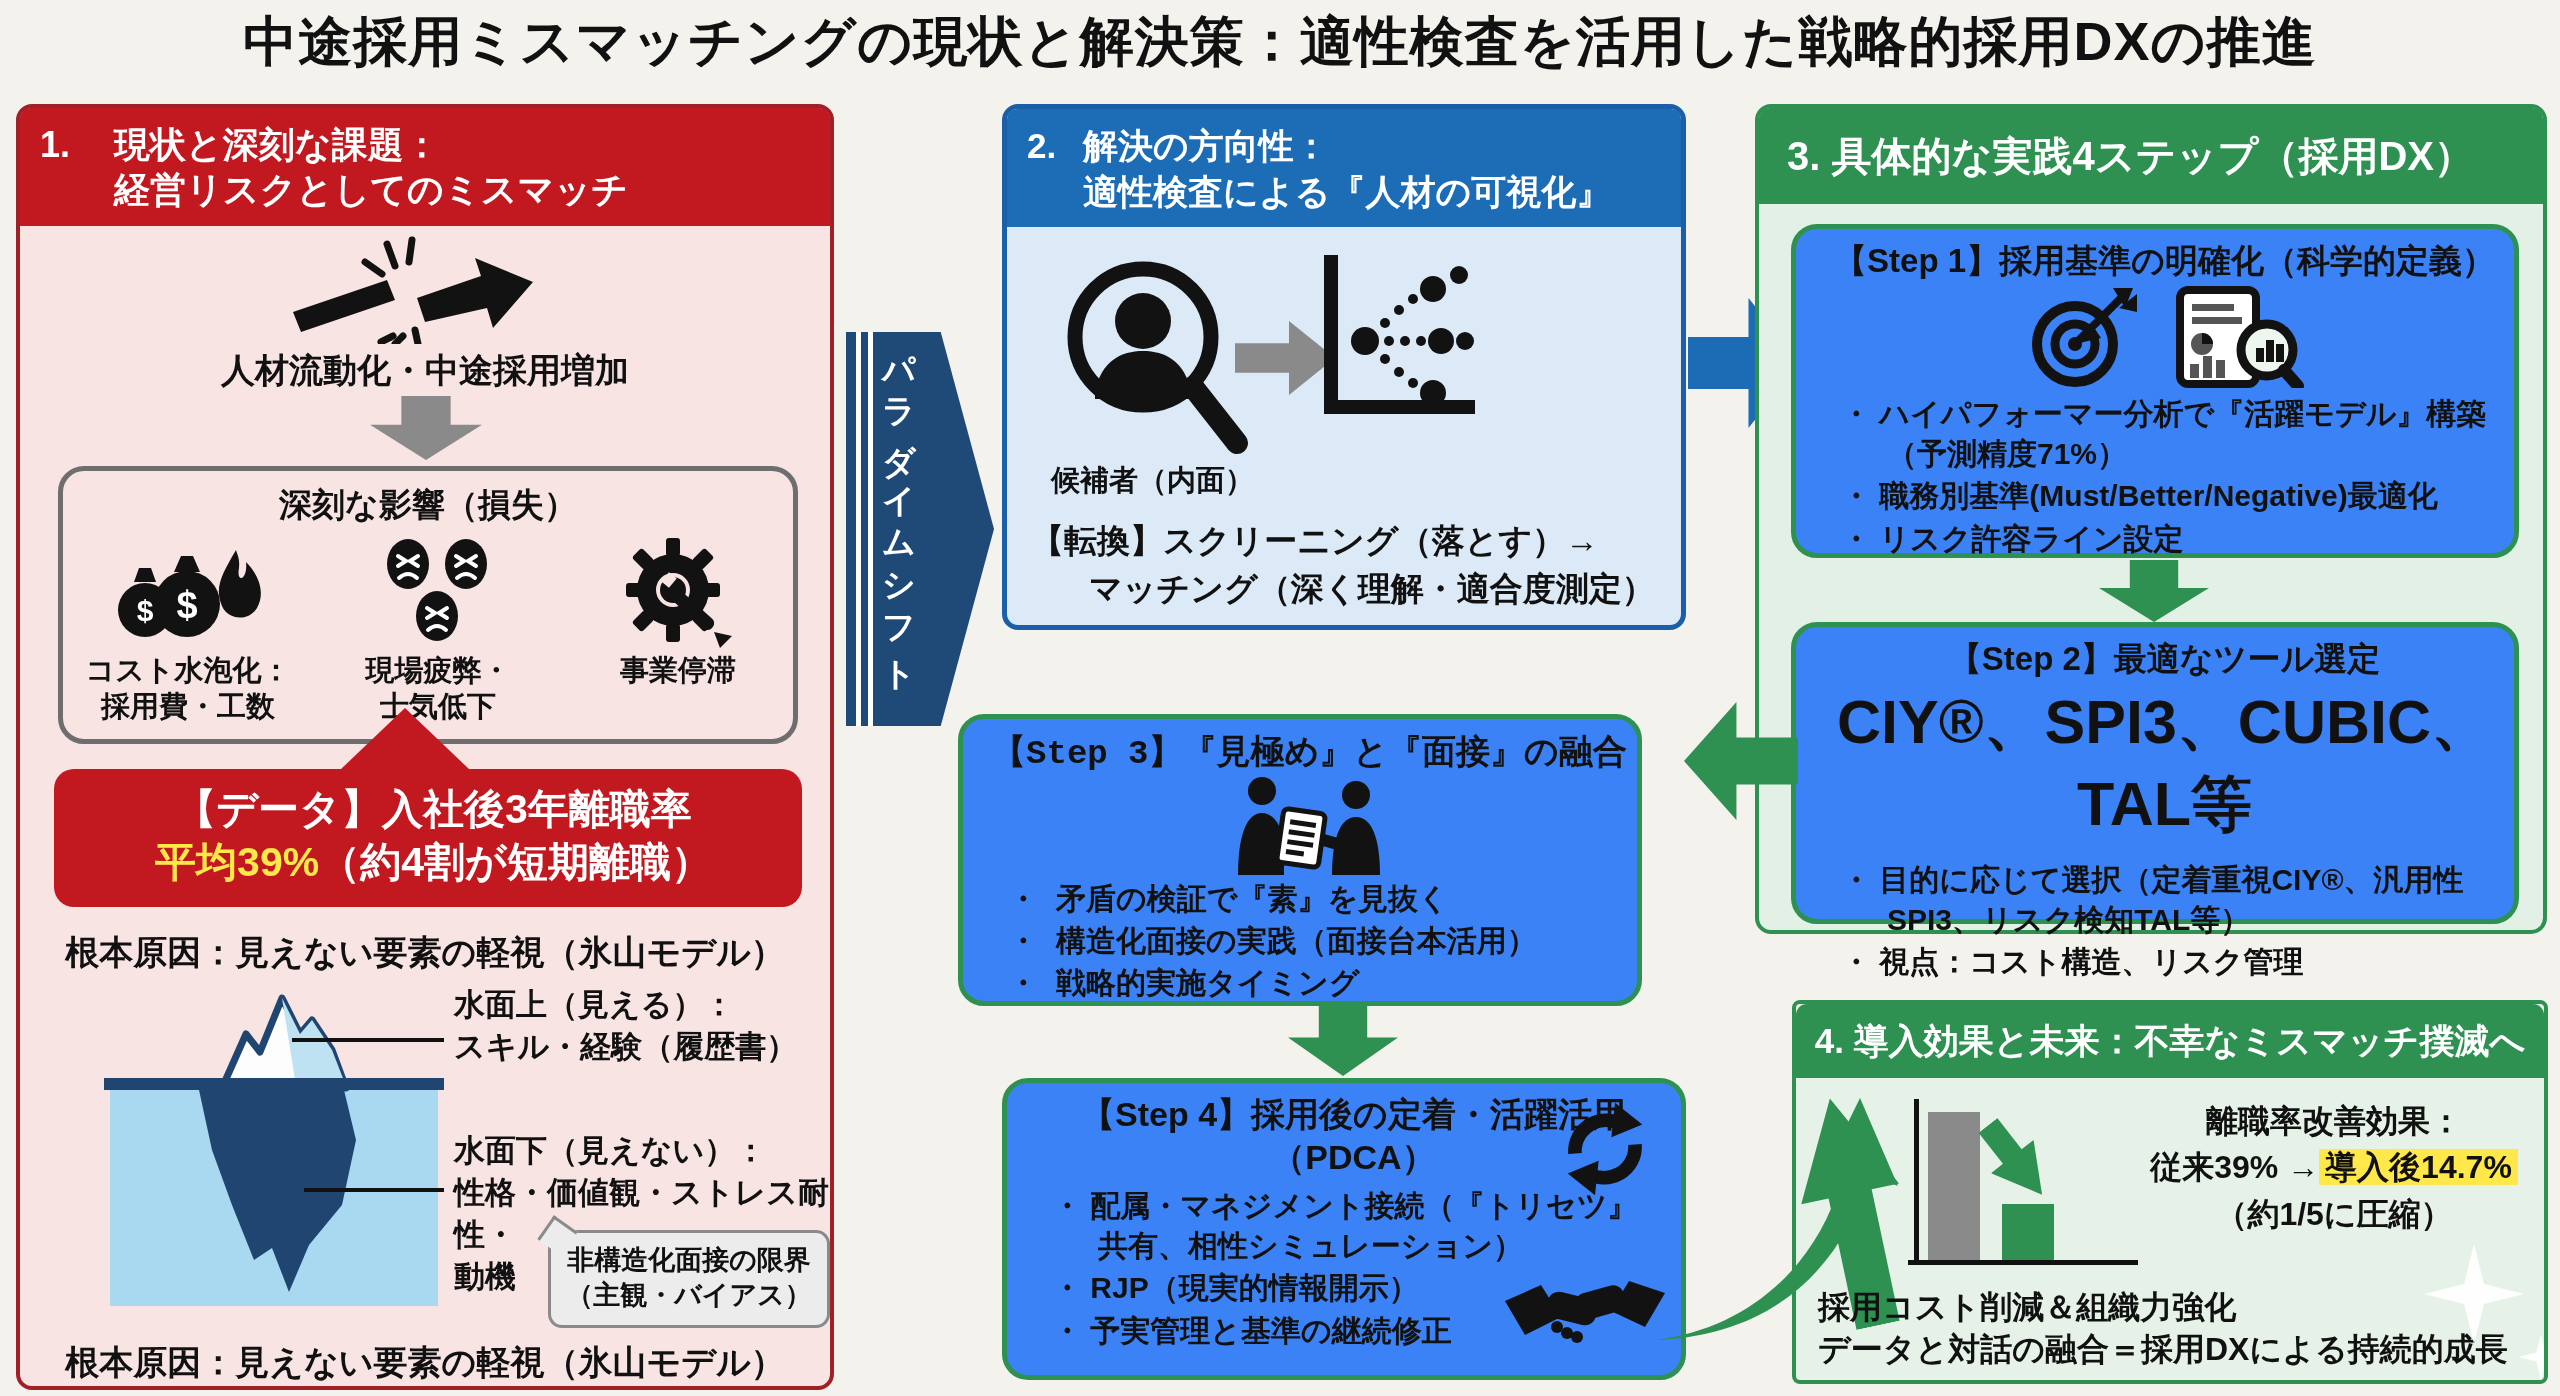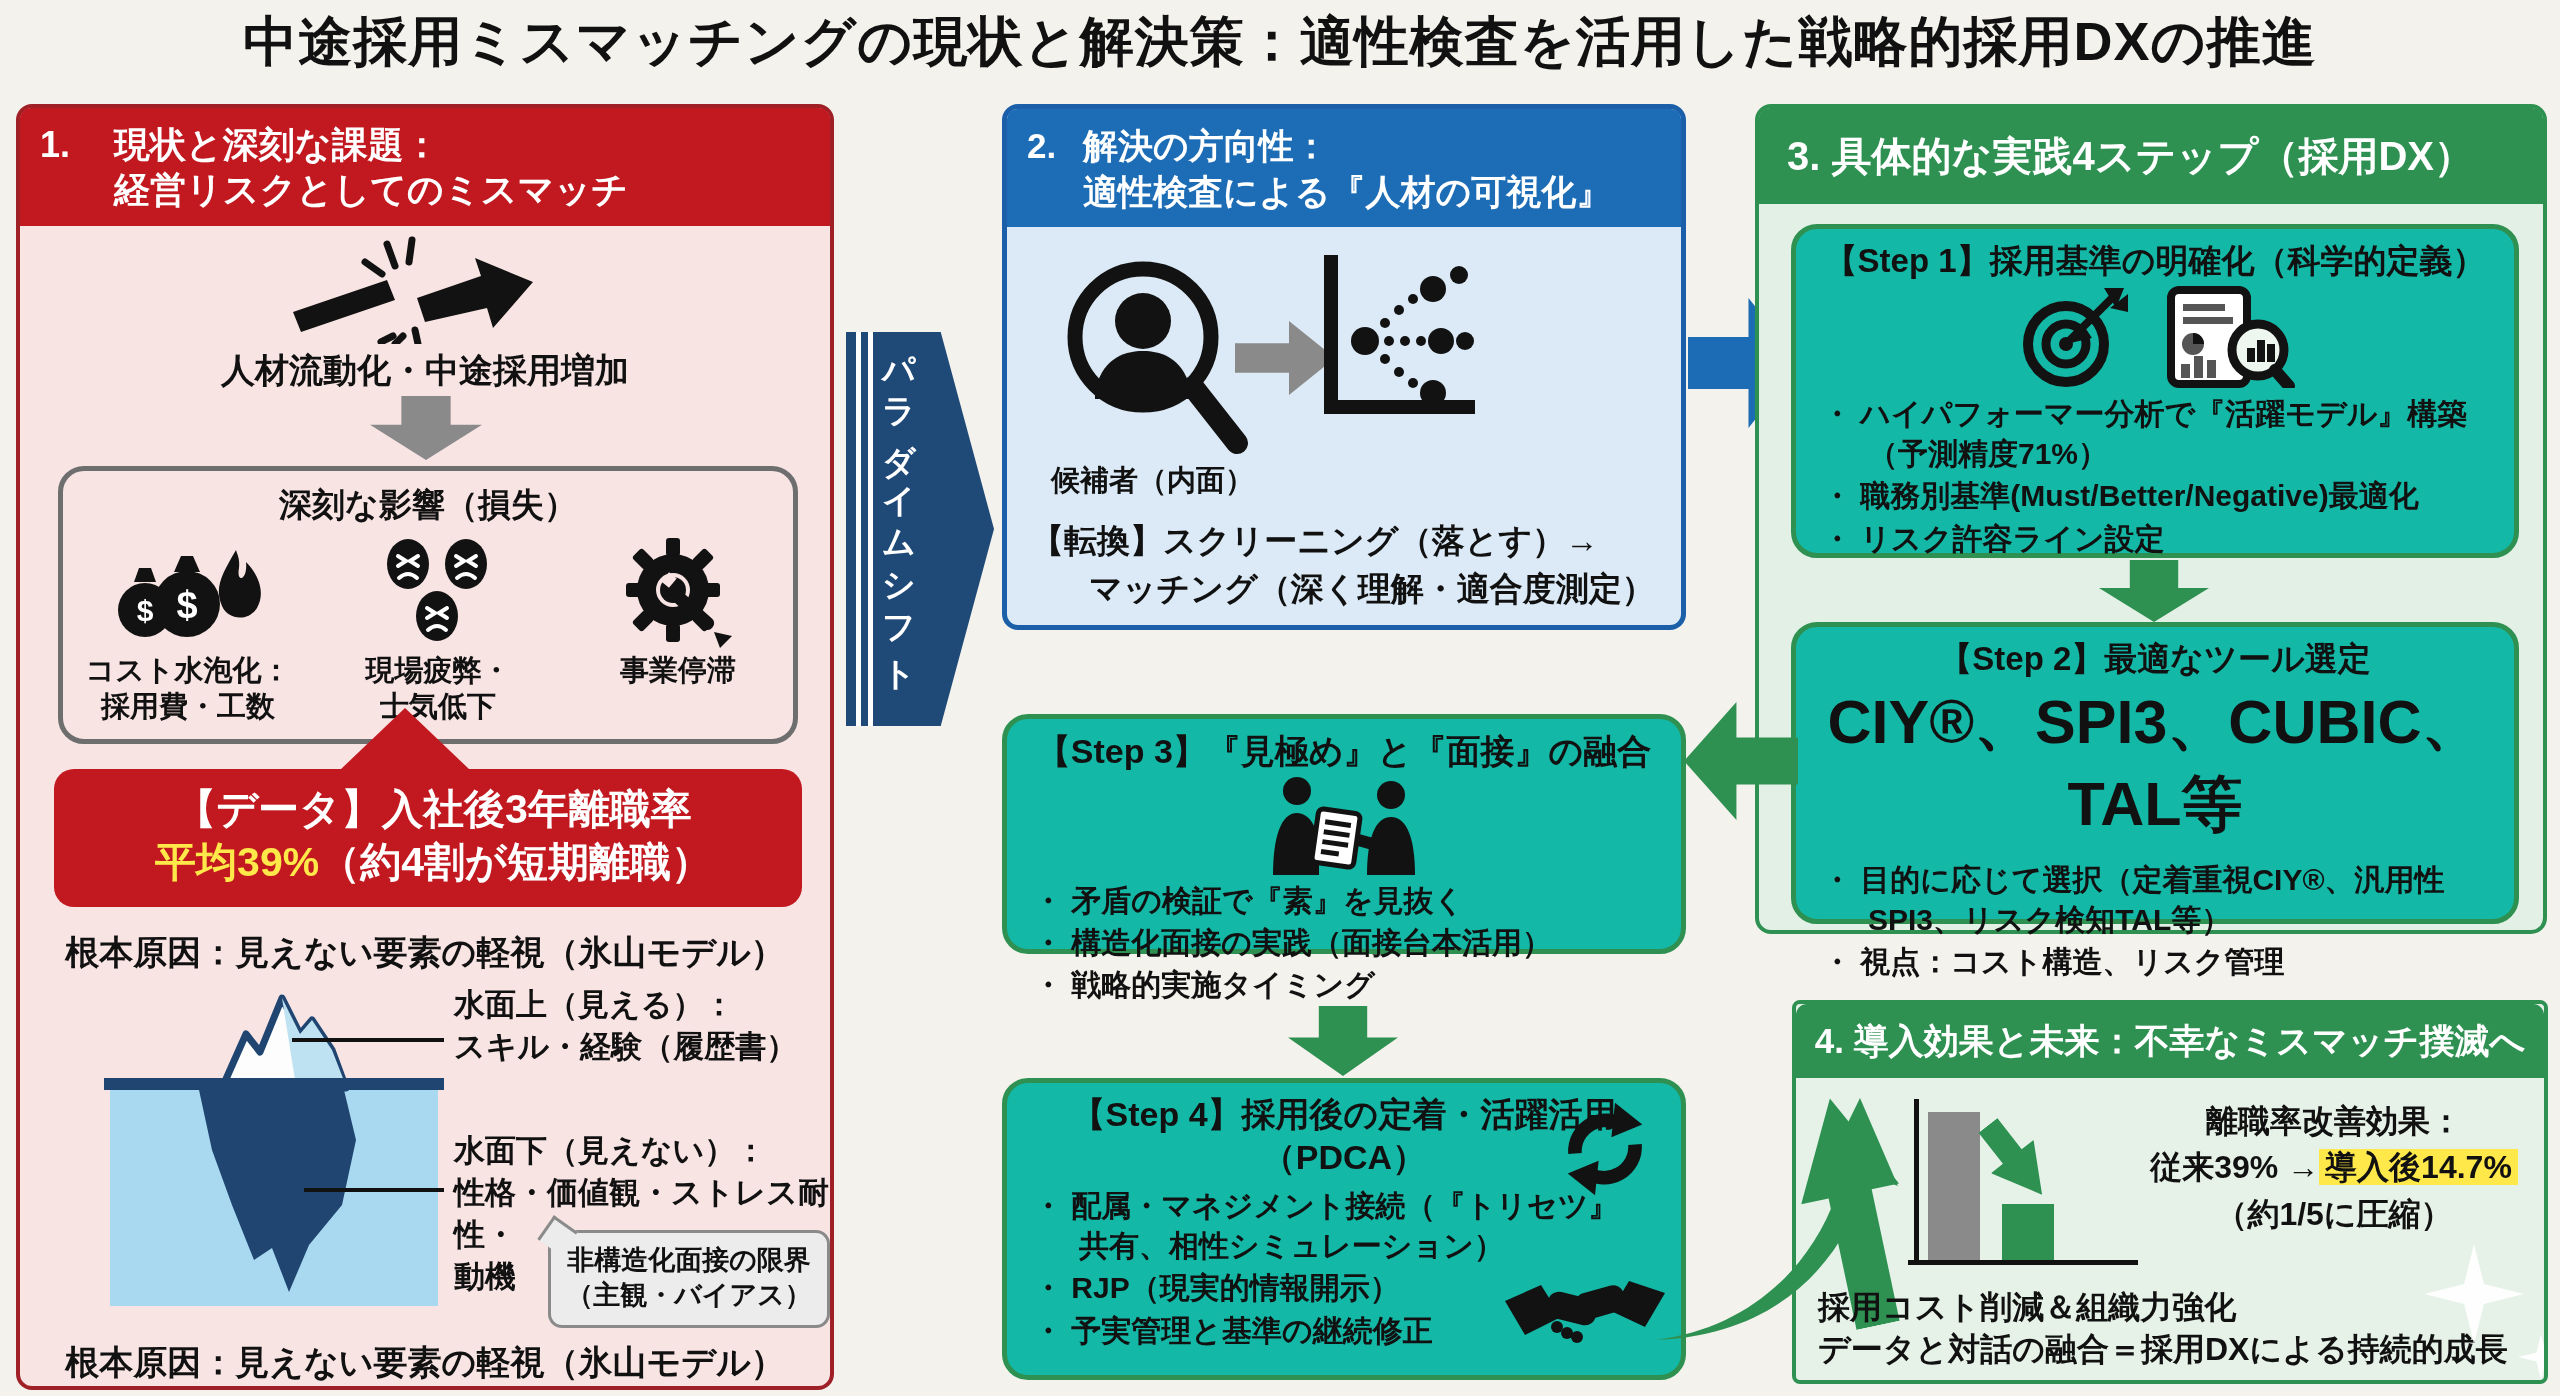--- a/index.html
+++ b/index.html
@@ -12,21 +12,21 @@
   .panel{position:absolute;border-style:solid;box-sizing:border-box;}
   .panel-hdr{color:#fff;font-weight:700;box-sizing:border-box;}
   #panel1{left:16px;top:104px;width:818px;height:1286px;background:#F9E4E4;border:4px solid #9F2026;border-radius:16px;}
   #panel1-hdr{background:#C2181F;border-radius:11px 11px 0 0;height:118px;display:flex;padding:14px 10px 0 20px;font-size:36px;line-height:1.25;}
   #panel2{left:1002px;top:104px;width:684px;height:526px;background:#DBEAF6;border:5px solid #1A5FA8;border-radius:16px;}
   #panel2-hdr{background:#1C6DB6;border-radius:10px 10px 0 0;height:118px;display:flex;padding:14px 10px 0 20px;font-size:35px;line-height:1.3;}
   #panel3{left:1755px;top:104px;width:792px;height:830px;background:#E3F0E5;border:4px solid #2E9152;border-radius:16px;}
   #panel3-hdr{background:#2E9152;border-radius:11px 11px 0 0;height:96px;font-size:40px;display:flex;align-items:center;padding-left:28px;}
   #panel4{left:1792px;top:1000px;width:756px;height:384px;background:#E6F2E8;border:4px solid #2E9152;border-radius:8px;overflow:hidden;}
   #panel4-hdr{background:#2E9152;border-radius:11px 11px 0 0;height:74px;font-size:35px;display:flex;align-items:center;justify-content:center;}
-  .stepbox{position:absolute;background:#14b8a6;border:5px solid #2E9152;border-radius:26px;box-sizing:border-box;}
+  .stepbox{position:absolute;background:#3b82f6;border:5px solid #2E9152;border-radius:26px;box-sizing:border-box;padding-left:19px;}
   .step-title{font-size:33px;font-weight:700;text-align:center;margin-top:10px;}
   .bullets{font-weight:700;font-size:30px;line-height:1.34;padding-left:46px;text-indent:-46px;margin:0 26px;}
   .bullets div{margin-top:2px;}
   
   .down-arrow{clip-path:polygon(28% 0,72% 0,72% 45%,100% 45%,50% 100%,0 45%,28% 45%);}
   .right-arrow{clip-path:polygon(0 30%,54% 30%,54% 0,100% 50%,54% 100%,54% 70%,0 70%);}
   .left-arrow{clip-path:polygon(100% 30%,46% 30%,46% 0,0 50%,46% 100%,46% 70%,100% 70%);}
   .up-arrow{clip-path:polygon(50% 0,100% 42%,72% 42%,72% 100%,28% 100%,28% 42%,0 42%);}
   .tri-up{clip-path:polygon(50% 0,100% 100%,0 100%);}
   .sparkle{clip-path:polygon(50% 0%,60% 40%,100% 50%,60% 60%,50% 100%,40% 60%,0% 50%,40% 40%);background:rgba(255,255,255,.9);}
@@ -275,21 +275,21 @@
       <div class="b ctr" style="font-size:61px;margin-top:0;">CIY®、SPI3、CUBIC、TAL等</div>
       <div class="bullets" style="margin-top:14px;">
         <div>・ 目的に応じて選択（定着重視CIY®、汎用性SPI3、リスク検知TAL等）</div>
         <div>・ 視点：コスト構造、リスク管理</div>
       </div>
     </div>
   </div>
 
   <div class="abs left-arrow" style="left:1684px;top:702px;width:114px;height:118px;background:#2E9152;"></div>
 
-  <div class="stepbox" style="left:1002px;top:714px;width:684px;height:240px;">
+  <div class="stepbox" style="left:958px;top:714px;width:684px;height:292px;font-family:Liberation Mono, monospace;">
     <div class="step-title" style="font-size:34px;">【Step 3】『見極め』と『面接』の融合</div>
     <div style="display:flex;justify-content:center;">
       <svg width="175" height="100" viewBox="0 0 175 100">
         <g fill="#121212">
           <circle cx="40" cy="16" r="14"></circle>
           <path d="M16,100 C16,62 24,38 40,38 C52,38 60,52 62,68 L62,100 Z"></path>
           <circle cx="134" cy="20" r="14"></circle>
           <path d="M110,100 C110,64 118,42 134,42 C150,42 158,64 158,100 Z"></path>
           <rect x="92" y="56" width="36" height="12" rx="6" transform="rotate(16 92 56)"></rect>
         </g>

